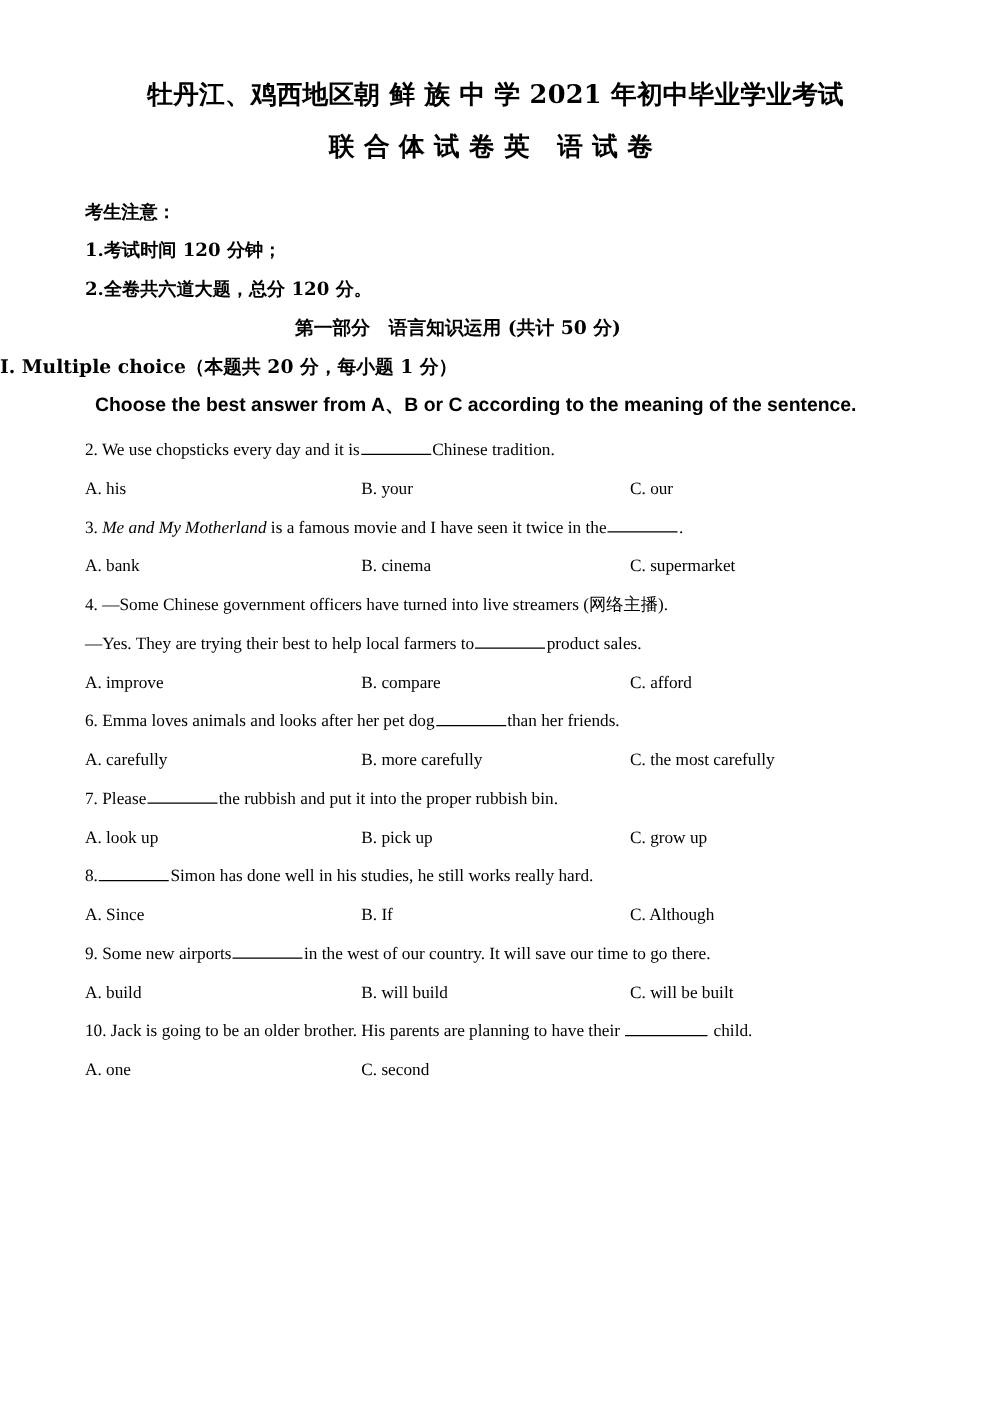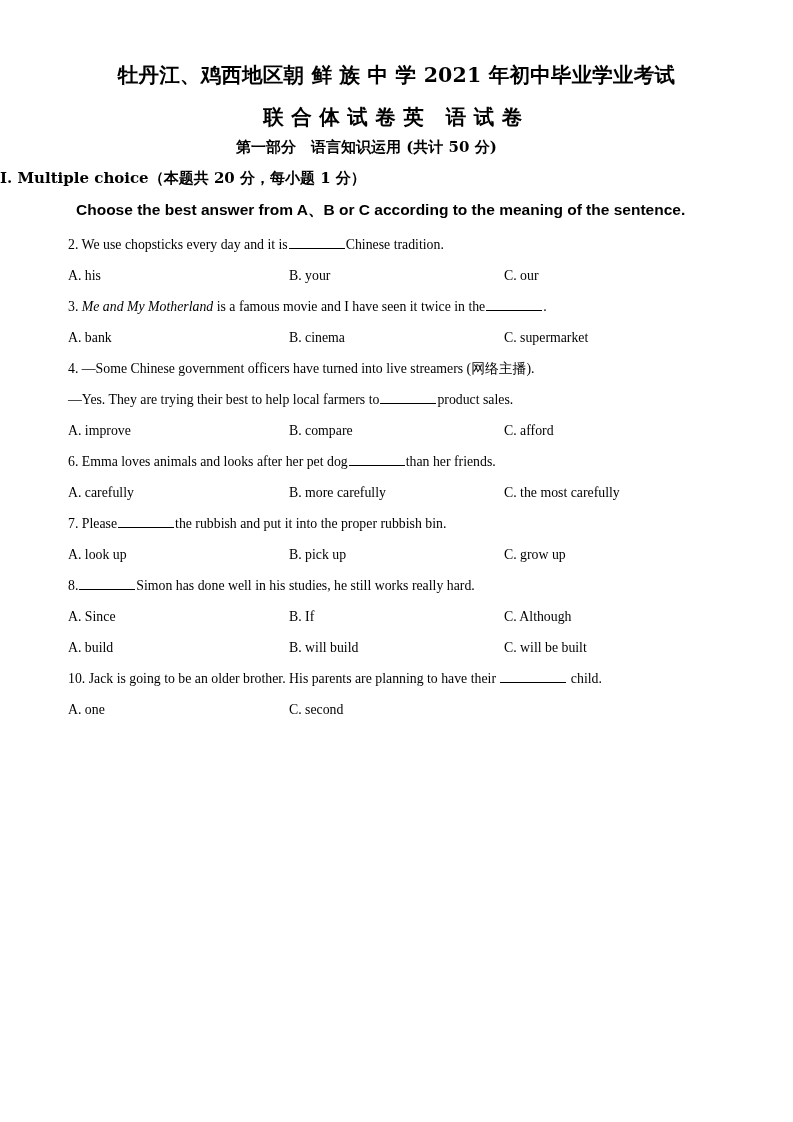--- a/index.html
+++ b/index.html
@@ -128,20 +128,25 @@
 </head>
 <body>
 
 <div class="page">
 
   <div class="title-block">
     <div class="title-line-1">牡丹江、鸡西地区朝 鲜 族 中 学 2021 年初中毕业学业考试</div>
     <div class="title-line-2">联合体试卷英 语试卷</div>
   </div>
 
+  <div class="notice">
+    <div class="notice-line">考生注意：</div>
+    <div class="notice-line">1.考试时间 120 分钟；</div>
+    <div class="notice-line">2.全卷共六道大题，总分 120 分。</div>
+  </div>
 
   <div class="part-heading">第一部分　语言知识运用 (共计 50 分)</div>
 
   <div class="section-heading">I. Multiple choice（本题共 20 分，每小题 1 分）</div>
 
   <div class="instruction">Choose the best answer from A、B or C according to the meaning of the sentence.</div>
 
   <div class="questions">
 
 
@@ -195,20 +200,21 @@
     <div>
       <div class="q-stem"><span>8.</span><span class="blank std"></span><span>Simon has done well in his studies, he still works really hard.</span></div>
       <div class="options">
         <div class="opt-a">A. Since</div>
         <div class="opt-b">B. If</div>
         <div class="opt-c">C. Although</div>
       </div>
     </div>
 
     <div>
+      <div class="q-stem"><span>9. Some new airports</span><span class="blank std"></span><span>in the west of our country. It will save our time to go there.</span></div>
       <div class="options">
         <div class="opt-a">A. build</div>
         <div class="opt-b">B. will build</div>
         <div class="opt-c">C. will  be built</div>
       </div>
     </div>
 
     <div>
       <div class="q-stem"><span>10. Jack is going to be an older brother. His parents are planning to have their </span><span class="blank wide"></span><span> child.</span></div>
       <div class="options">

